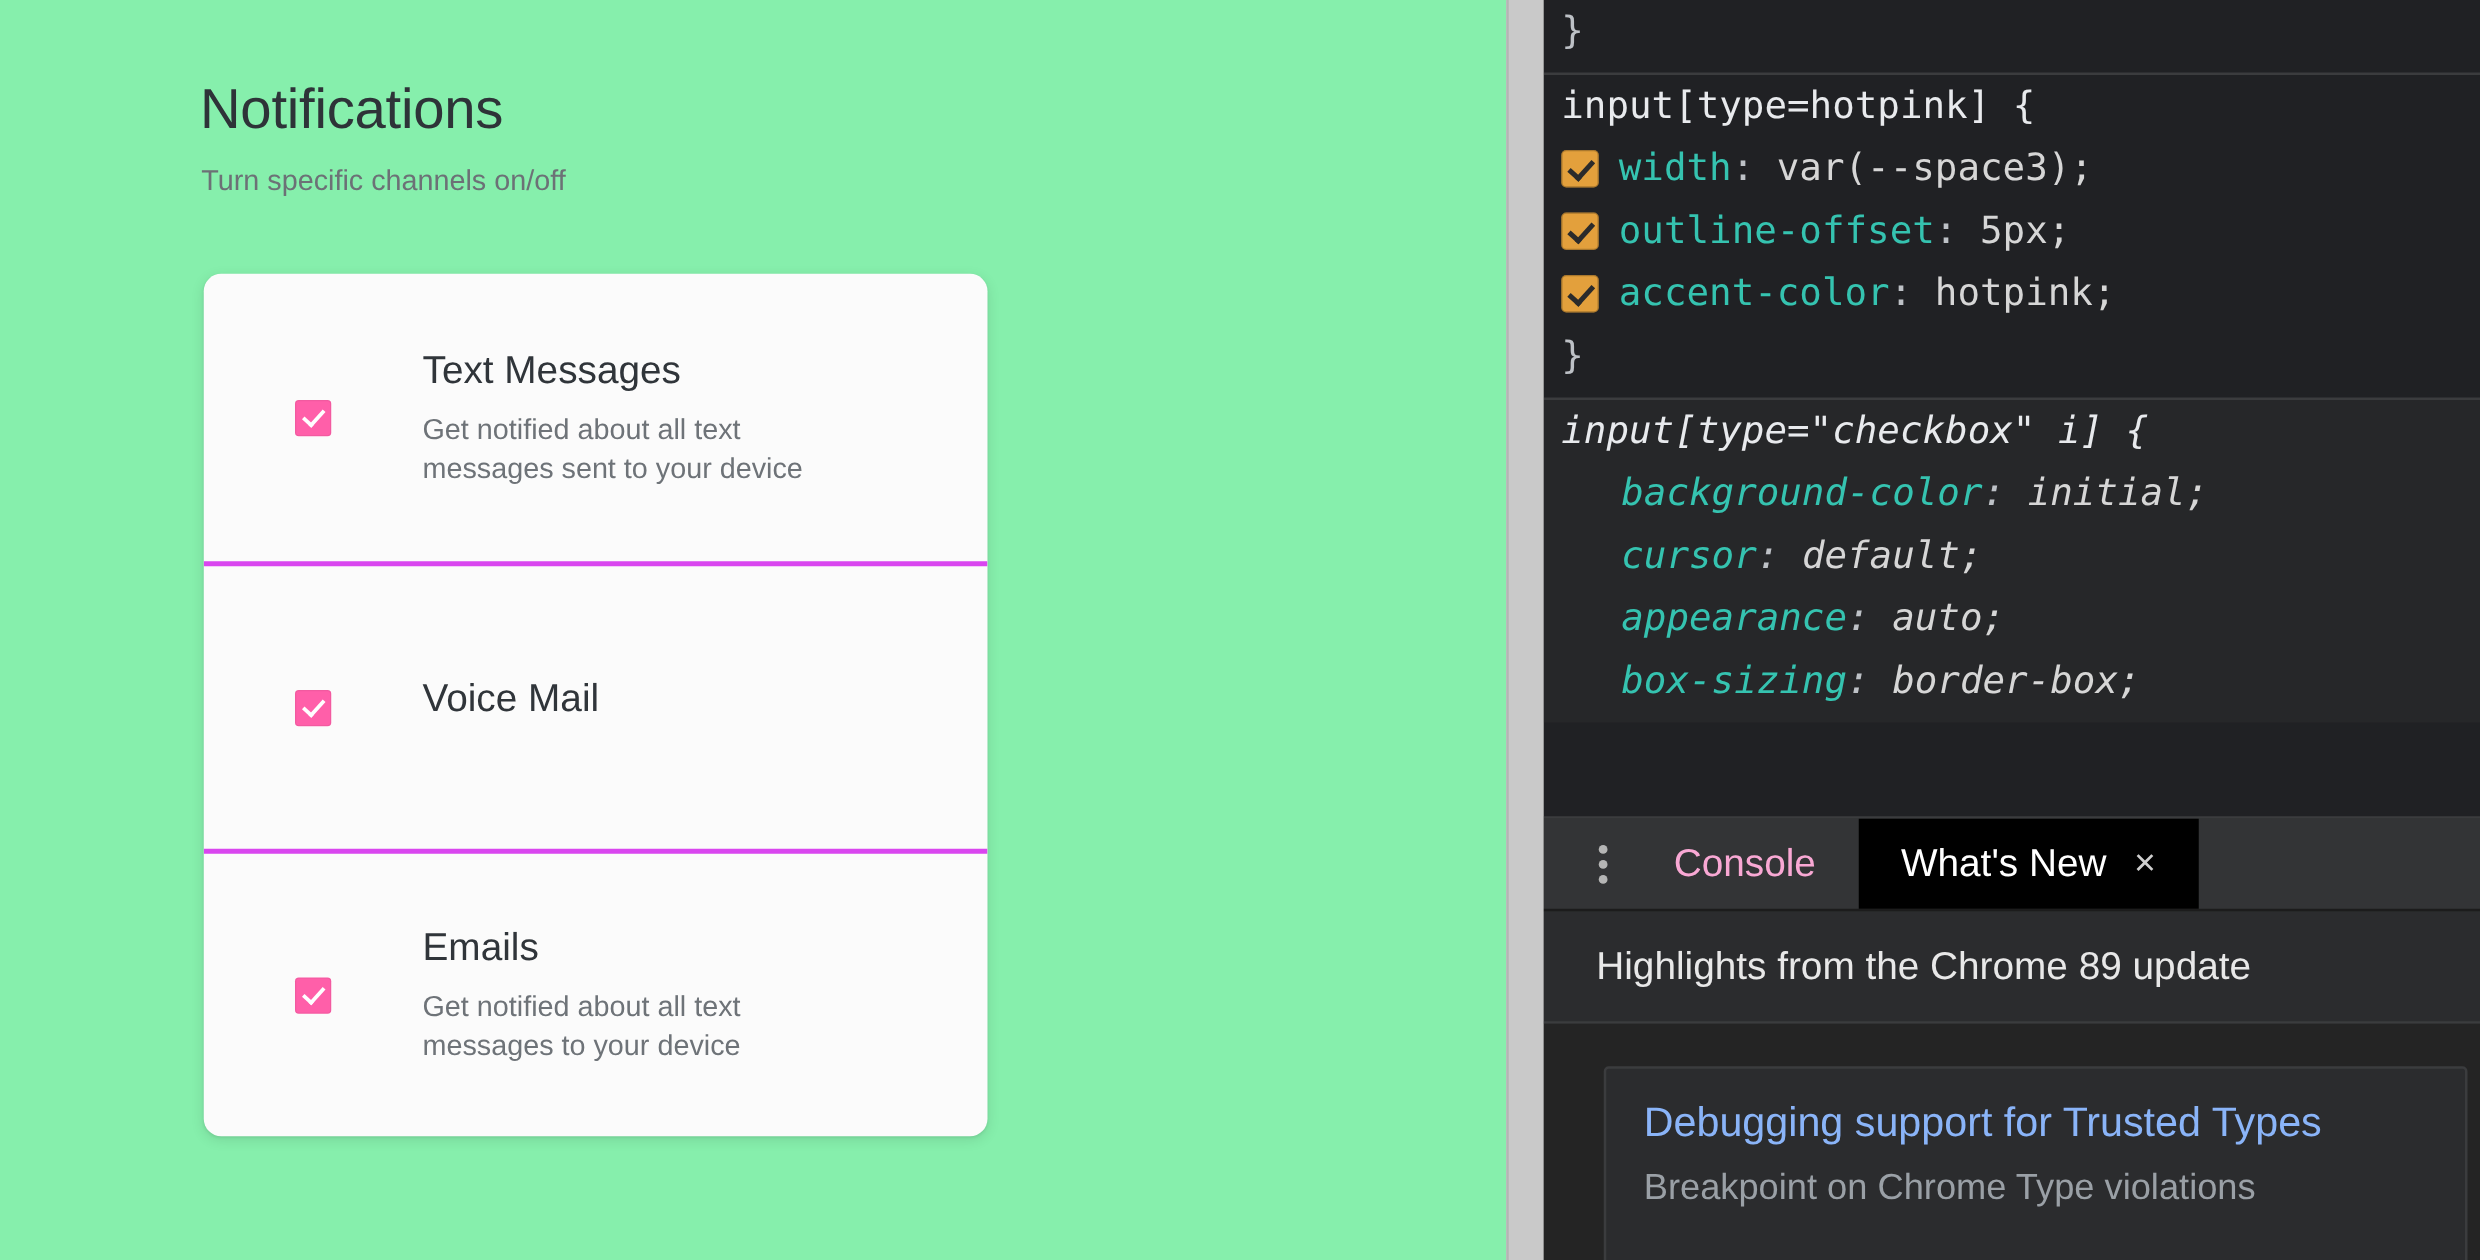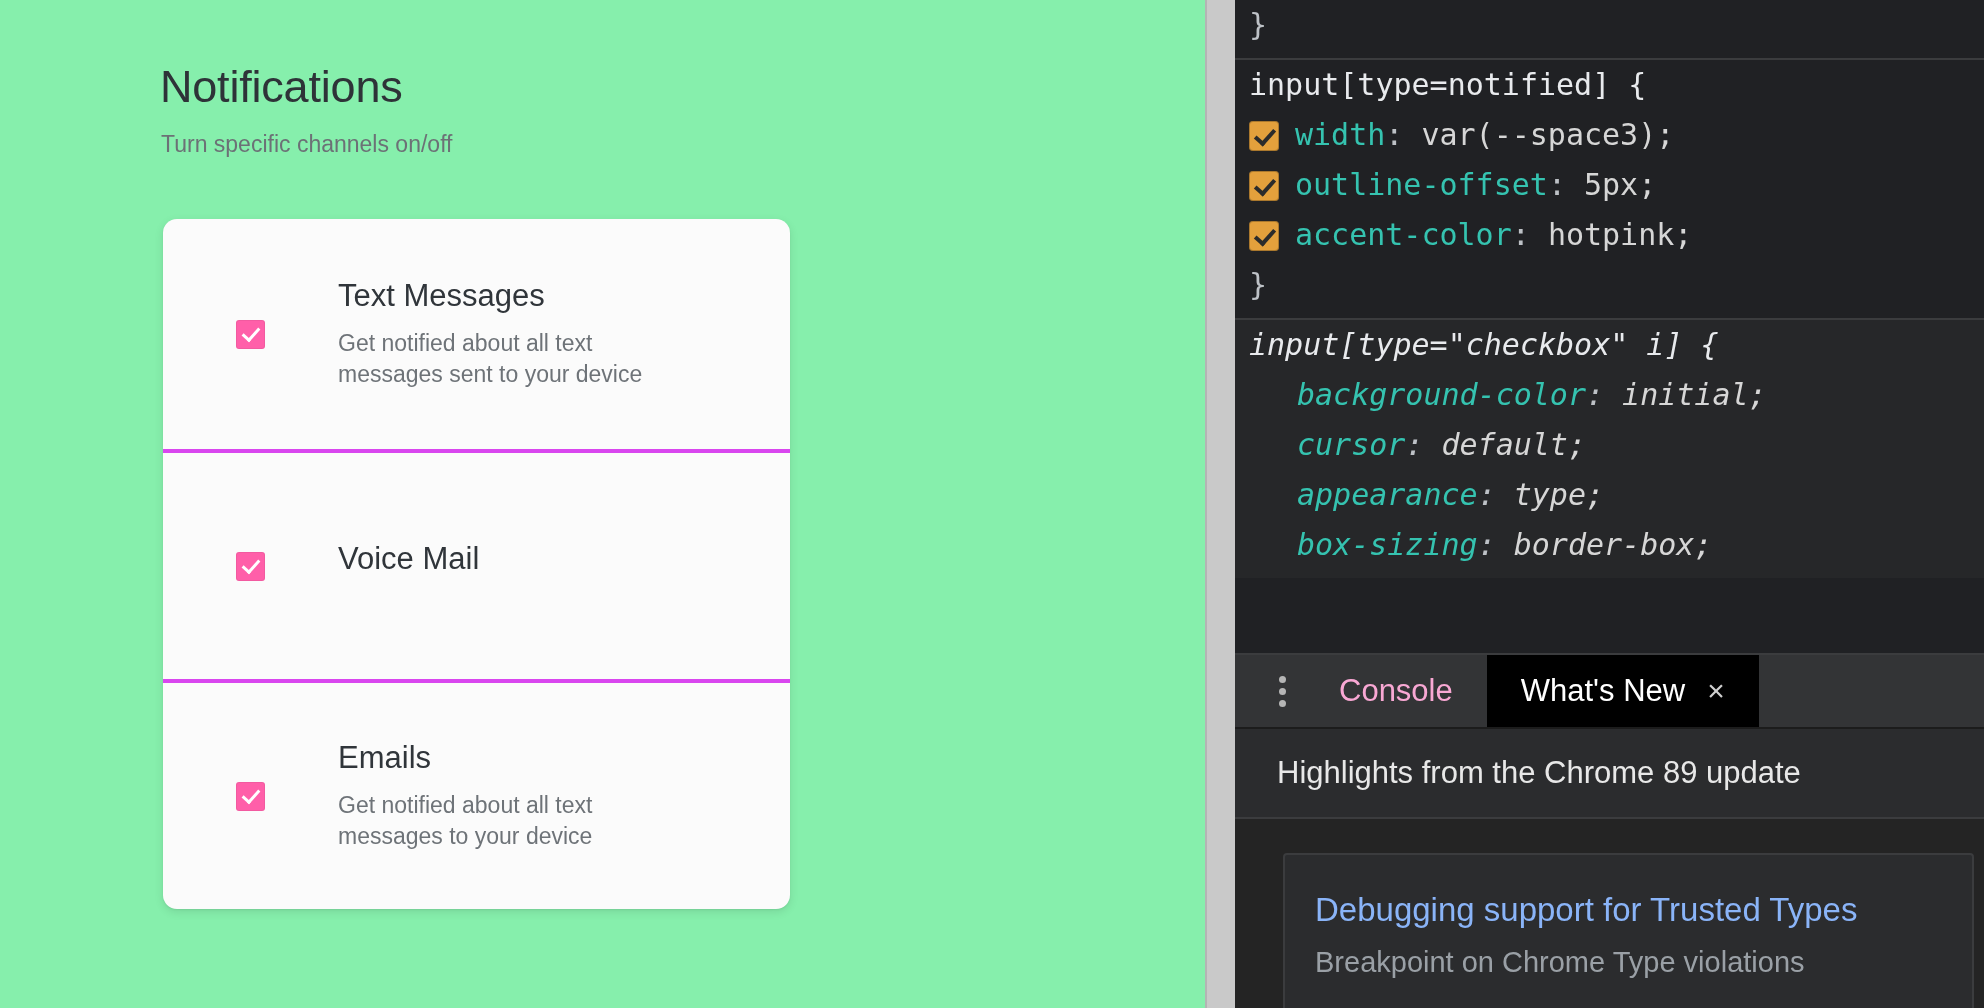--- a/index.html
+++ b/index.html
@@ -319,21 +319,20 @@
     height: 160px;
     overflow: hidden;
   }
   .whatsnew-link {
     font-family: "Liberation Sans", sans-serif;
     font-size: 33px;
     color: #8ab4f8;
     white-space: nowrap;
     cursor: pointer;
     line-height: 1.3;
-    margin-top: 12px;
   }
   .whatsnew-desc {
     font-family: "Liberation Sans", sans-serif;
     font-size: 29px;
     color: #9aa0a6;
     white-space: nowrap;
     margin-top: 12px;
     line-height: 1.3;
   }
 </style>
@@ -388,21 +387,21 @@
   <div class="devtools">
 
     <div class="styles-pane">
 
       <div class="rule-block first">
         <div class="code-line"><span class="brace">}</span></div>
       </div>
       <div class="rule-sep"></div>
 
       <div class="rule-block">
-        <div class="code-line"><span class="sel">input[type=notified] {</span></div>
+        <div class="code-line"><span class="sel">input[type=hotpink] {</span></div>
 
         <div class="code-line decl">
           <span class="cb-orange"></span><span class="decl-inner"><span class="prop">width</span><span class="punc">: </span><span class="val">var(--space3);</span></span>
         </div>
 
 
         <div class="code-line decl">
           <span class="cb-orange"></span><span class="decl-inner"><span class="prop">outline-offset</span><span class="punc">: </span><span class="val">5px;</span></span>
         </div>
 
@@ -414,21 +413,21 @@
       </div>
       <div class="rule-sep"></div>
 
       <div class="rule-block ua-block">
         <div class="code-line italic"><span class="sel">input[type="checkbox" i] {</span></div>
 
         <div class="code-line indent italic"><span class="prop">background-color</span><span class="punc">: </span><span class="val">initial;</span></div>
 
         <div class="code-line indent italic"><span class="prop">cursor</span><span class="punc">: </span><span class="val">default;</span></div>
 
-        <div class="code-line indent italic"><span class="prop">appearance</span><span class="punc">: </span><span class="val">type;</span></div>
+        <div class="code-line indent italic"><span class="prop">appearance</span><span class="punc">: </span><span class="val">auto;</span></div>
 
         <div class="code-line indent italic"><span class="prop">box-sizing</span><span class="punc">: </span><span class="val">border-box;</span></div>
       </div>
 
     </div>
 
     <div class="drawer">
 
       <div class="drawer-tabs">
         <div class="kebab-icon">

